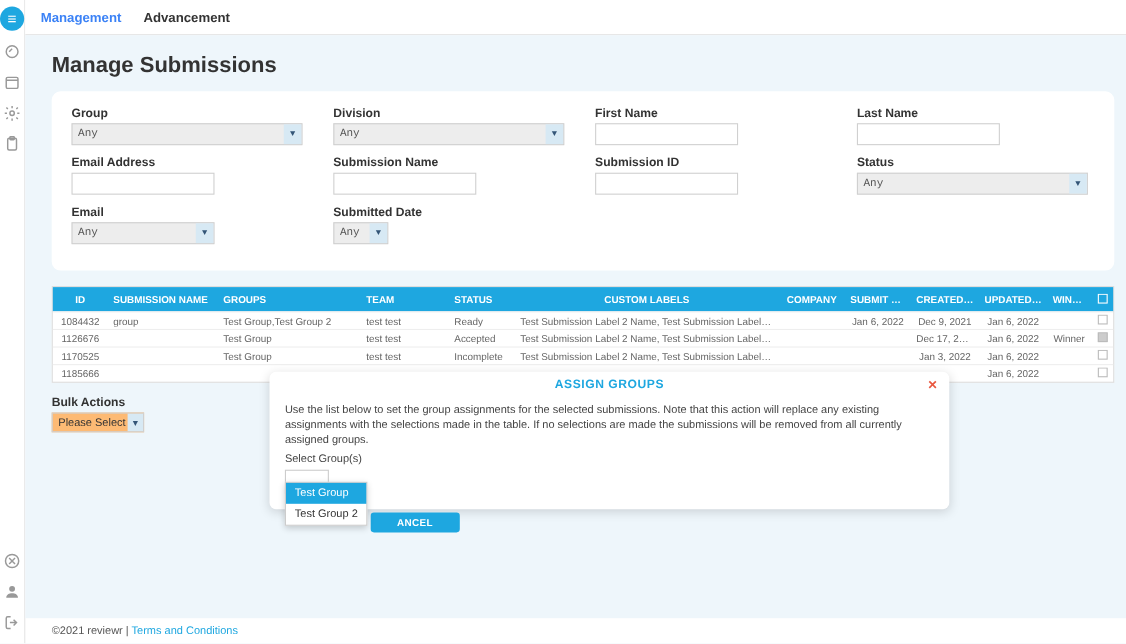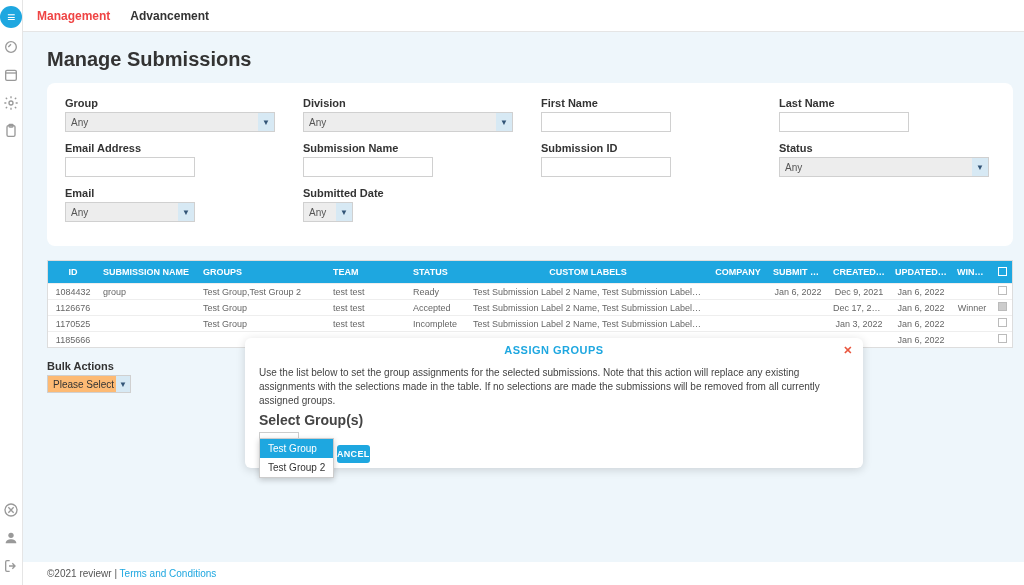--- a/index.html
+++ b/index.html
@@ -6,27 +6,27 @@
 body { font-family: -apple-system, BlinkMacSystemFont, "Segoe UI", Arial, sans-serif; font-size: 12px; color: #333; background: #fff; }
 .app { display: flex; height: 585px; width: 1024px; }
 .sidebar { width: 32px; background: #fff; border-right: 1px solid #e5e5e5; display: flex; flex-direction: column; align-items: center; padding-top: 6px; }
 .sidebar-top { flex: 1; display: flex; flex-direction: column; align-items: center; gap: 10px; }
 .sidebar-bottom { display: flex; flex-direction: column; align-items: center; gap: 10px; padding-bottom: 10px; }
 .sb-icon { width: 18px; height: 18px; display: flex; align-items: center; justify-content: center; color: #999; cursor: pointer; }
 .sb-logo { width: 22px; height: 22px; background: #1ea7e0; border-radius: 50%; display: flex; align-items: center; justify-content: center; color: #fff; font-weight: bold; font-size: 14px; }
 .main { flex: 1; display: flex; flex-direction: column; position: relative; }
 .topbar { height: 32px; background: #fff; border-bottom: 1px solid #e5e5e5; display: flex; align-items: center; padding: 0 14px; gap: 20px; font-size: 12px; }
 .topbar a { text-decoration: none; color: #333; cursor: pointer; font-weight: 600; }
-.topbar a.active { color: #ef4444; }
+.topbar a.active { color: #3b82f6; }
 .contentwrap { flex: 1; background: #eef6fb; padding: 16px 24px 8px; overflow: auto; position: relative; }
 h1 { font-size: 20px; font-weight: 700; color: #333; margin-bottom: 12px; }
 .card { background: #fff; border-radius: 8px; padding: 14px 18px 24px; margin-bottom: 14px; }
 .filters { display: grid; grid-template-columns: repeat(4, 1fr); gap: 10px 22px; }
 .field label { display: block; font-size: 11px; font-weight: 600; margin-bottom: 3px; }
-.field .control { height: 20px; background: #ededed; border: 1px solid #d0d0d0; font-size: 10px; padding: 0 5px; display: flex; align-items: center; position: relative; color: #555; width: 130px; }
+.field .control { height: 20px; background: #ededed; border: 1px solid #d0d0d0; font-size: 10px; padding: 0 5px; display: flex; align-items: center; position: relative; color: #555; width: 130px; font-family: Liberation Mono, monospace; }
 .field .control.white { background: #fff; }
 .field .control.wide { width: 210px; }
 .field .control .dd { position: absolute; right: 0; top: 0; width: 16px; height: 100%; background: #d7e9f4; display: flex; align-items: center; justify-content: center; font-size: 8px; color: #357; }
 .table-wrap { background: #fff; border: 1px solid #ddd; }
 .thead { background: #1ea7e0; color: #fff; display: flex; height: 22px; align-items: center; font-size: 9px; font-weight: 700; text-transform: uppercase; }
 .th, .td { padding: 0 5px; overflow: hidden; white-space: nowrap; text-overflow: ellipsis; }
 .tr { display: flex; height: 16px; align-items: center; font-size: 9px; border-top: 1px solid #eee; color: #666; }
 .c-id { width: 50px; text-align: center; }
 .c-name { width: 100px; }
 .c-groups { width: 130px; }
@@ -44,26 +44,26 @@
 .bulk-label { font-size: 11px; font-weight: 700; margin-bottom: 3px; }
 .bulk .sel { width: 84px; height: 18px; background: #fdba74; border: 1px solid #d0d0d0; font-size: 10px; display: flex; align-items: center; padding: 0 5px; position: relative; }
 .bulk .sel .dd { position: absolute; right: 0; top: 0; width: 14px; height: 100%; background: #d7e9f4; display: flex; align-items: center; justify-content: center; font-size: 8px; color: #357; }
 .footer { font-size: 10px; color: #555; padding: 6px 24px; }
 .footer a { color: #1ea7e0; text-decoration: none; }
 .modal { position: absolute; top: 306px; left: 222px; width: 618px; background: #fff; box-shadow: 0 2px 10px rgba(0,0,0,0.15); z-index: 50; border-radius: 6px; }
 .modal-head { display: flex; align-items: center; justify-content: center; height: 24px; font-weight: 700; color: #1ea7e0; font-size: 11px; position: relative; letter-spacing: 0.5px; }
 .modal-head .close { position: absolute; right: 10px; color: #e9573f; cursor: pointer; font-weight: bold; }
 .modal-body { padding: 4px 14px 14px; font-size: 10px; color: #444; }
 .modal-body p { line-height: 1.4; }
-.modal-body .mlabel { font-weight: 700; margin-top: 4px; font-size: 14px; }
+.modal-body .mlabel { font-weight: 400; margin-top: 4px; font-size: 10px; }
 .ginput { width: 40px; height: 22px; border: 1px solid #ccc; padding: 0 4px; margin-top: 4px; font-size: 10px; }
 .dropdown { position: absolute; top: 100px; left: 14px; background: #fff; border: 1px solid #ccc; box-shadow: 0 2px 6px rgba(0,0,0,0.2); z-index: 60; }
 .dropdown .opt { padding: 4px 8px; font-size: 10px; cursor: pointer; white-space: nowrap; }
 .dropdown .opt.hover { background: #1ea7e0; color: #fff; }
-.btn-cancel { position: absolute; top: 107px; left: 92px; background: #1ea7e0; color: #fff; font-size: 9px; font-weight: 700; padding: 4px 0; border-radius: 3px; z-index: 55; letter-spacing: 0.3px; cursor: pointer; }
+.btn-cancel { position: absolute; top: 128px; left: 92px; background: #1ea7e0; color: #fff; font-size: 9px; font-weight: 700; padding: 4px 24px; border-radius: 3px; z-index: 55; letter-spacing: 0.3px; cursor: pointer; }
 </style>
 </head>
 <body>
 
 <div class="app">
   <div class="sidebar">
     <div class="sidebar-top">
       <div class="sb-logo">≡</div>
       <div class="sb-icon">
           <svg width="16" height="16" viewBox="0 0 24 24" fill="currentColor">

